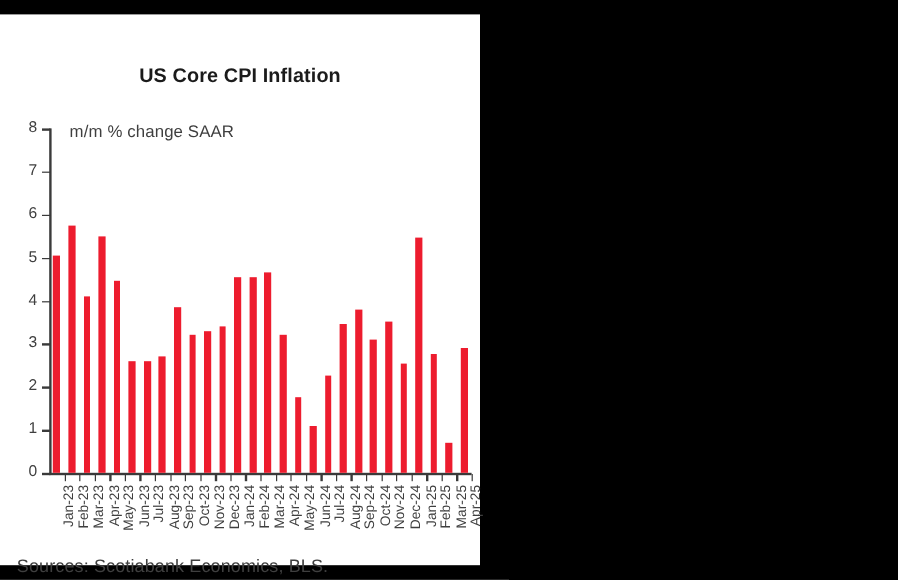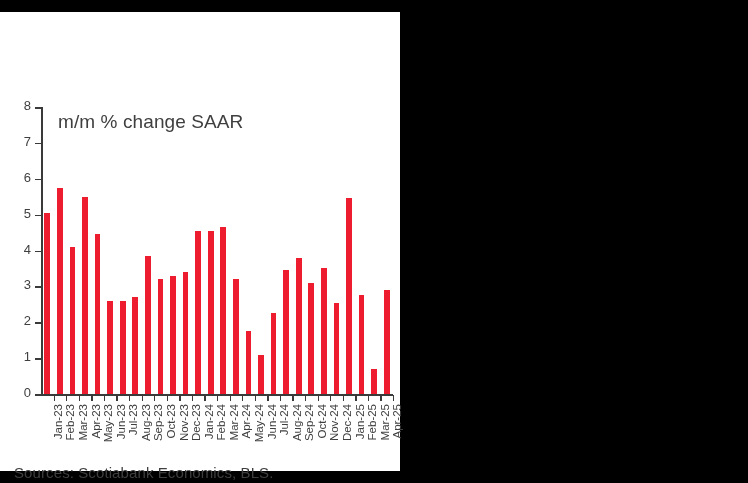--- a/index.html
+++ b/index.html
@@ -32,22 +32,22 @@
     text-align: center;
     font-size: 16.5px;
     font-weight: bold;
     color: #1b1b1b;
     letter-spacing: 0.1px;
   }
 
   #subtitle {
     position: absolute;
     left: 58px;
-    top: 99px;
-    font-size: 19px;
+    top: 89px;
+    font-size: 14px;
     color: #3f3f3f;
     letter-spacing: 0.1px;
     white-space: nowrap;
   }
 
   #y-axis-line {
     position: absolute;
     left: 41px;
     top: 95px;
     width: 1.6px;
@@ -118,20 +118,21 @@
     font-size: 15px;
     color: #3f3f3f;
     letter-spacing: 0.1px;
   }
 </style>
 </head>
 <body>
 
 <div id="chart-card">
 
+  <div id="chart-title">US Core CPI Inflation</div>
 
   <div id="subtitle">m/m % change SAAR</div>
 
   <div id="y-axis-line"></div>
   <div id="x-axis-line"></div>
 
   <div id="y-axis">
       <div class="y-tick" style="top: 382px;"></div>
       <div class="y-label-wrap" style="top: 382px;">
         <div class="y-tick-label">0</div>

